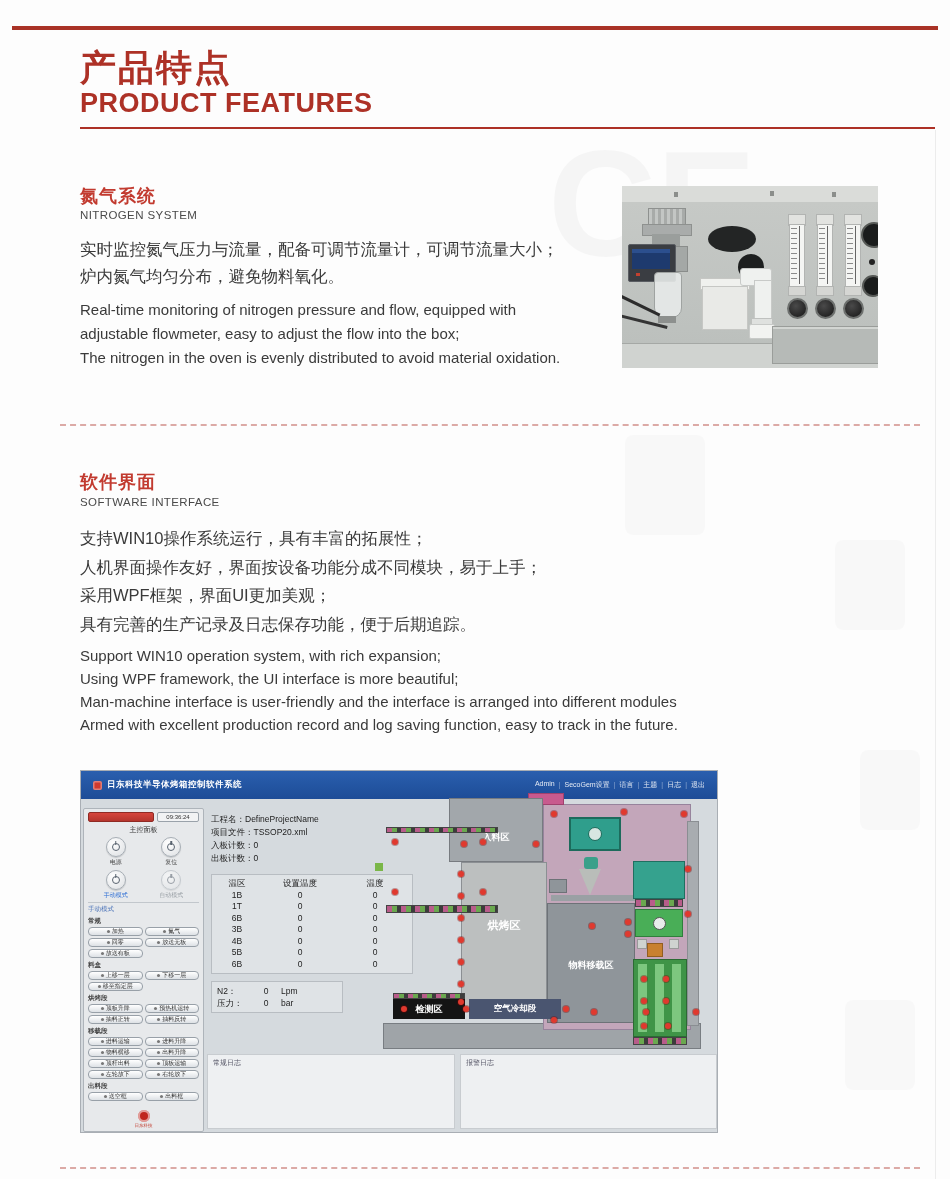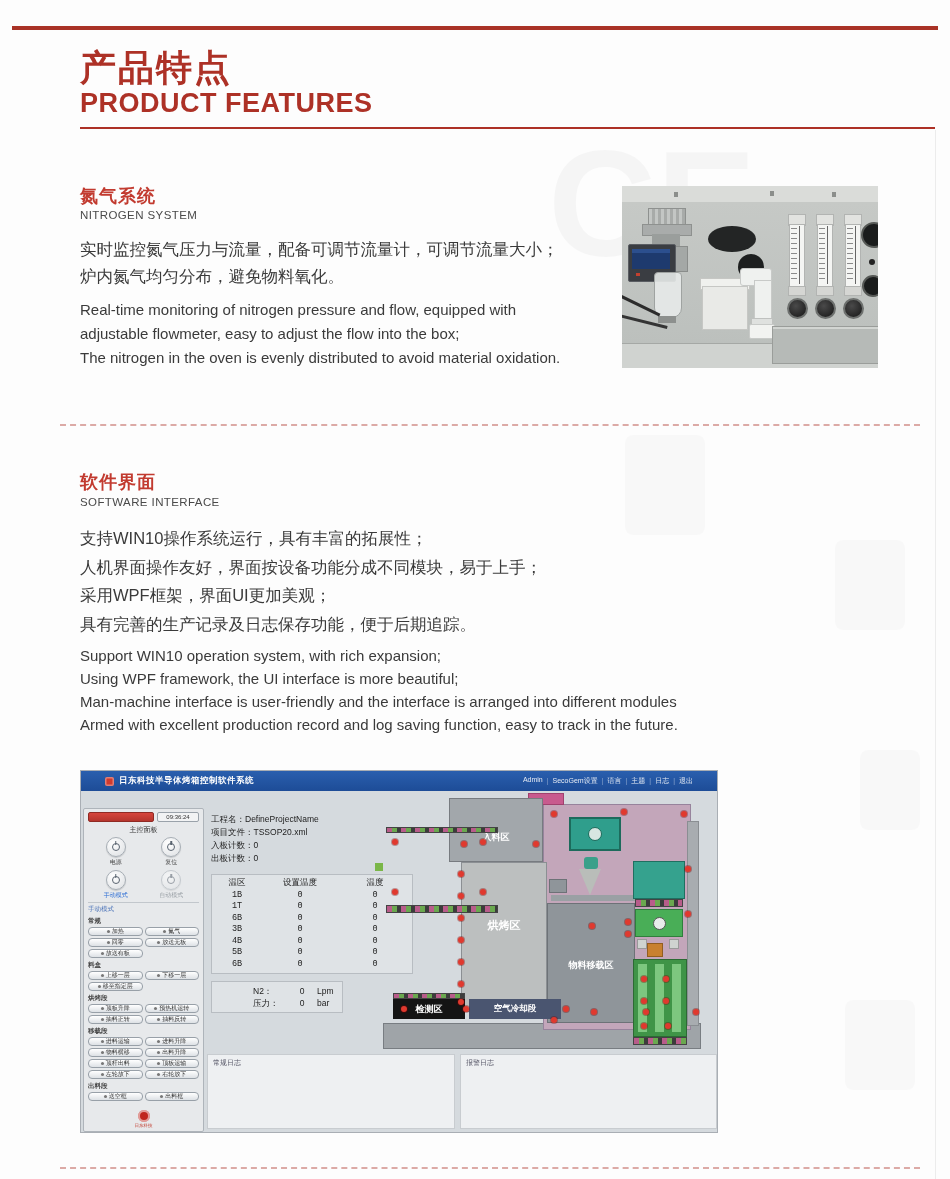--- a/index.html
+++ b/index.html
@@ -58,21 +58,21 @@
   .fm-line{width:1px;height:58px;background:#666;}
   .fm-foot{width:16px;height:8px;background:#d5d6d3;border:1px solid #b2b4b2;}
   .fm-knob{width:17px;height:17px;border-radius:50%;background:radial-gradient(circle at 40% 35%,#4a4a4a,#161616);border:2px solid #6e716f;}
   .ph-c1{left:239px;top:36px;width:22px;height:22px;background:#1a1c1c;border-radius:50%;border:2px solid #565956;}
   .ph-c2{left:247px;top:73px;width:6px;height:6px;background:#232323;border-radius:50%;}
   .ph-c3{left:240px;top:89px;width:18px;height:18px;background:#1a1c1c;border-radius:50%;border:2px solid #565956;}
   .ph-lowbox{left:150px;top:140px;width:106px;height:36px;background:#b6bab7;border:1px solid #9a9d9a;box-shadow:inset 0 2px 0 #d2d5d2;}
   
   #ui{left:80px;top:770px;width:638px;height:363px;background:#d5dade;border:1px solid #a9aeb4;box-sizing:border-box;overflow:hidden;}
   #ui *{box-sizing:border-box;}
-  .titlebar{position:absolute;left:0;top:0;width:100%;height:20px;background:linear-gradient(#2a5fae,#1d4c97);display:flex;align-items:center;padding:0 24px;color:#fff;}
+  .titlebar{position:absolute;left:0;top:0;width:100%;height:28px;background:linear-gradient(#2a5fae,#1d4c97);display:flex;align-items:center;padding:0 12px;color:#fff;}
   .app-icon{width:9px;height:9px;background:#d03a2e;border-radius:2px;margin-right:5px;flex:none;box-shadow:inset 0 0 0 1.5px rgba(255,255,255,.35);}
   .app-title{font-size:8.5px;font-weight:bold;letter-spacing:.5px;}
   .tb-menu{margin-left:auto;display:flex;font-size:7px;color:rgba(255,255,255,.88);}
   .tb-menu div{white-space:nowrap;}
   .tb-menu div + div::before{content:"|";margin:0 4px;opacity:.5;}
   .tabbar{position:absolute;left:0;top:20px;width:100%;height:15px;background:#2e63b2;border-bottom:1px solid #1d4c97;display:flex;align-items:stretch;padding-left:4px;}
   .tabbar .tab{display:flex;align-items:center;padding:0 9px;font-size:7.5px;color:#fff;white-space:nowrap;}
   .tabbar .tab:first-child{background:rgba(255,255,255,.14);}
   .tabbar .tab::before{content:"";width:6px;height:6px;border-radius:1px;margin-right:3px;background:#9ad07f;}
   .tabbar .tab:nth-child(1)::before{background:#86c5e8;}
@@ -101,29 +101,29 @@
   .grp-label{font-size:6.5px;font-weight:bold;color:#444;margin:3px 0 1px;}
   .grp-grid{display:grid;grid-template-columns:1fr 1fr;gap:2px;}
   .pbtn{height:9px;border-radius:4px;background:linear-gradient(#ffffff,#dde1e5);border:1px solid #98a0a8;display:flex;align-items:center;justify-content:center;gap:2px;font-size:6px;color:#333;white-space:nowrap;overflow:hidden;}
   .pdot{width:3px;height:3px;border-radius:50%;background:#777;flex:none;}
   .cp-logo{position:absolute;left:0;right:0;bottom:3px;text-align:center;}
   .logo-circle{width:12px;height:12px;border-radius:50%;background:#c0271e;margin:0 auto;box-shadow:inset 0 0 0 2px rgba(255,255,255,.55);}
   .logo-text{font-size:4.5px;color:#c0392b;margin-top:1px;}
   
   .info{position:absolute;left:130px;top:42px;width:238px;font-size:8.5px;color:#222;}
   .info-line{line-height:13px;white-space:nowrap;}
-  .temp-table{margin-top:9px;width:202px;border:1px solid #b8bdc2;background:rgba(255,255,255,.25);padding:3px 6px;font-family:Liberation Mono, monospace;}
+  .temp-table{margin-top:9px;width:202px;border:1px solid #b8bdc2;background:rgba(255,255,255,.25);padding:3px 6px;}
   .trow{display:flex;line-height:11.5px;}
   .tcell{display:block;text-align:center;}
   .tcell:nth-child(1){width:38px;}
   .tcell:nth-child(2){width:88px;}
   .tcell:nth-child(3){width:62px;}
   .n2box{margin-top:7px;width:132px;border:1px solid #b8bdc2;background:rgba(255,255,255,.25);padding:3px 5px;}
   .n2row{display:flex;line-height:12px;}
-  .n2row .l{width:34px;margin-left:36px;}
+  .n2row .l{width:34px;}
   .n2row .v{width:30px;text-align:center;}
   
   .dg{position:absolute;}
   .zone-label{color:#fff;font-weight:bold;text-align:center;}
   .pcb{background:repeating-linear-gradient(90deg,#b85c8a 0 5px,#6aa84f 5px 10px,#3c3c3c 10px 14px);border:1px solid #444;}
   .rdot{position:absolute;width:6px;height:6px;border-radius:50%;background:#e0392e;box-shadow:0 0 0 1px rgba(120,0,0,.35);}
   
   .log{position:absolute;top:283px;height:75px;background:#eef0f2;border:1px solid #c8ccd0;font-size:7px;color:#556;padding:3px 5px;}
 </style>
 </head>

